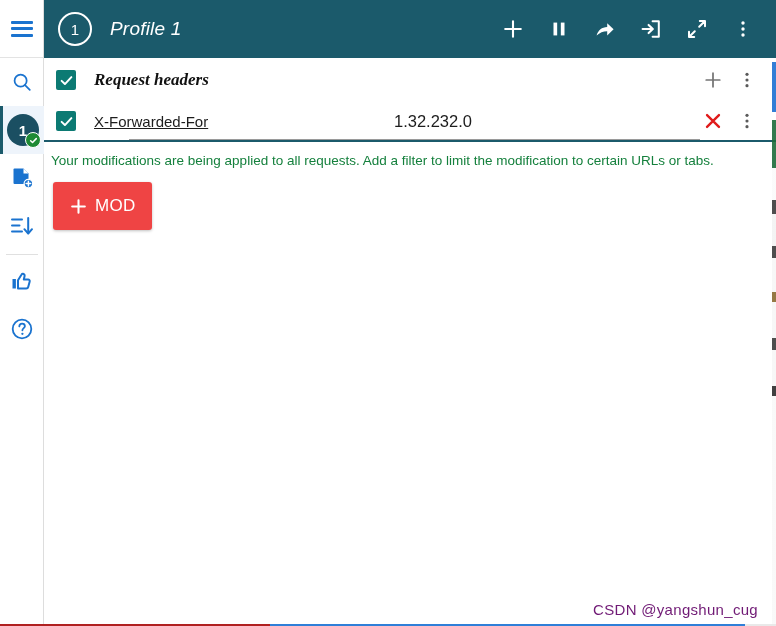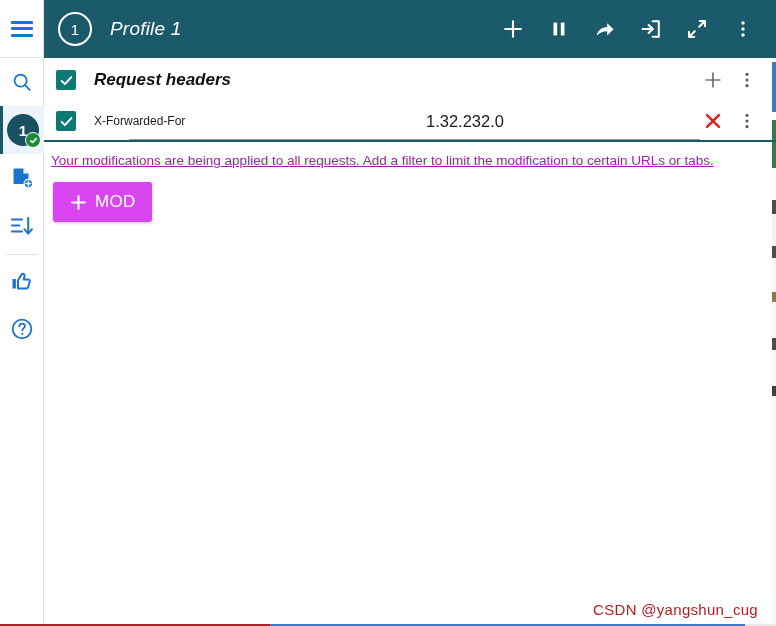--- a/index.html
+++ b/index.html
@@ -180,20 +180,21 @@
     align-items: center;
     justify-content: center;
     flex: 0 0 auto;
   }
   .section-title {
     margin-left: 18px;
     font-size: 17px;
     font-weight: bold;
     font-style: italic;
     color: #111111;
+    font-family: Liberation Serif, serif;
   }
   .head-spacer { flex: 1 1 auto; }
   .icon-btn-gray {
     width: 34px;
     height: 34px;
     display: flex;
     align-items: center;
     justify-content: center;
     flex: 0 0 auto;
   }
@@ -201,31 +202,31 @@
   .header-row {
     display: flex;
     align-items: center;
     height: 38px;
     padding: 0 12px 0 12px;
     box-sizing: border-box;
     position: relative;
   }
   .field-name {
     margin-left: 18px;
-    font-size: 12px;
+    font-size: 15px;
     color: #1d1d1d;
     width: 300px;
     flex: 0 0 auto;
+    text-decoration: underline;
   }
   .field-value {
     font-size: 16.5px;
     color: #1d1d1d;
     flex: 1 1 auto;
     min-width: 0;
-    margin-left: 32px;
   }
   .row-underline {
     position: absolute;
     left: 85px;
     right: 76px;
     bottom: 0;
     height: 1px;
     background: #9a9a9a;
   }
   .x-btn {
@@ -239,55 +240,54 @@
 
   .teal-divider {
     height: 2px;
     background: #1b5a6b;
     width: 100%;
   }
 
   .note {
     font-size: 13.5px;
     line-height: 1.42;
-    color: #a21caf;
+    color: #15803d;
     padding: 9px 60px 0 7px;
-    text-decoration: underline;
   }
 
   .btn-row {
     display: flex;
     gap: 10px;
     padding: 12px 0 0 9px;
   }
   .btn {
-    background: #d946ef;
+    background: #ef4444;
     color: #ffffff;
     border: none;
     border-radius: 3px;
-    height: 40px;
+    height: 48px;
     padding: 0 16px;
     display: inline-flex;
     align-items: center;
     gap: 7px;
     font-size: 17px;
     letter-spacing: .3px;
     font-family: "Liberation Sans", sans-serif;
     box-shadow: 0 1px 3px rgba(0,0,0,.25);
     cursor: pointer;
   }
 
   .fill-rest { flex: 1 1 auto; }
 
   .watermark {
     position: absolute;
     right: 18px;
     bottom: 8px;
     font-size: 15px;
-    color: #b91c1c;
+    color: #701a75;
     letter-spacing: .3px;
     white-space: nowrap;
     margin-top: 40px;
   }
 
   
   .edge-sliver {
     position: absolute;
     top: 0;
     right: 0;

